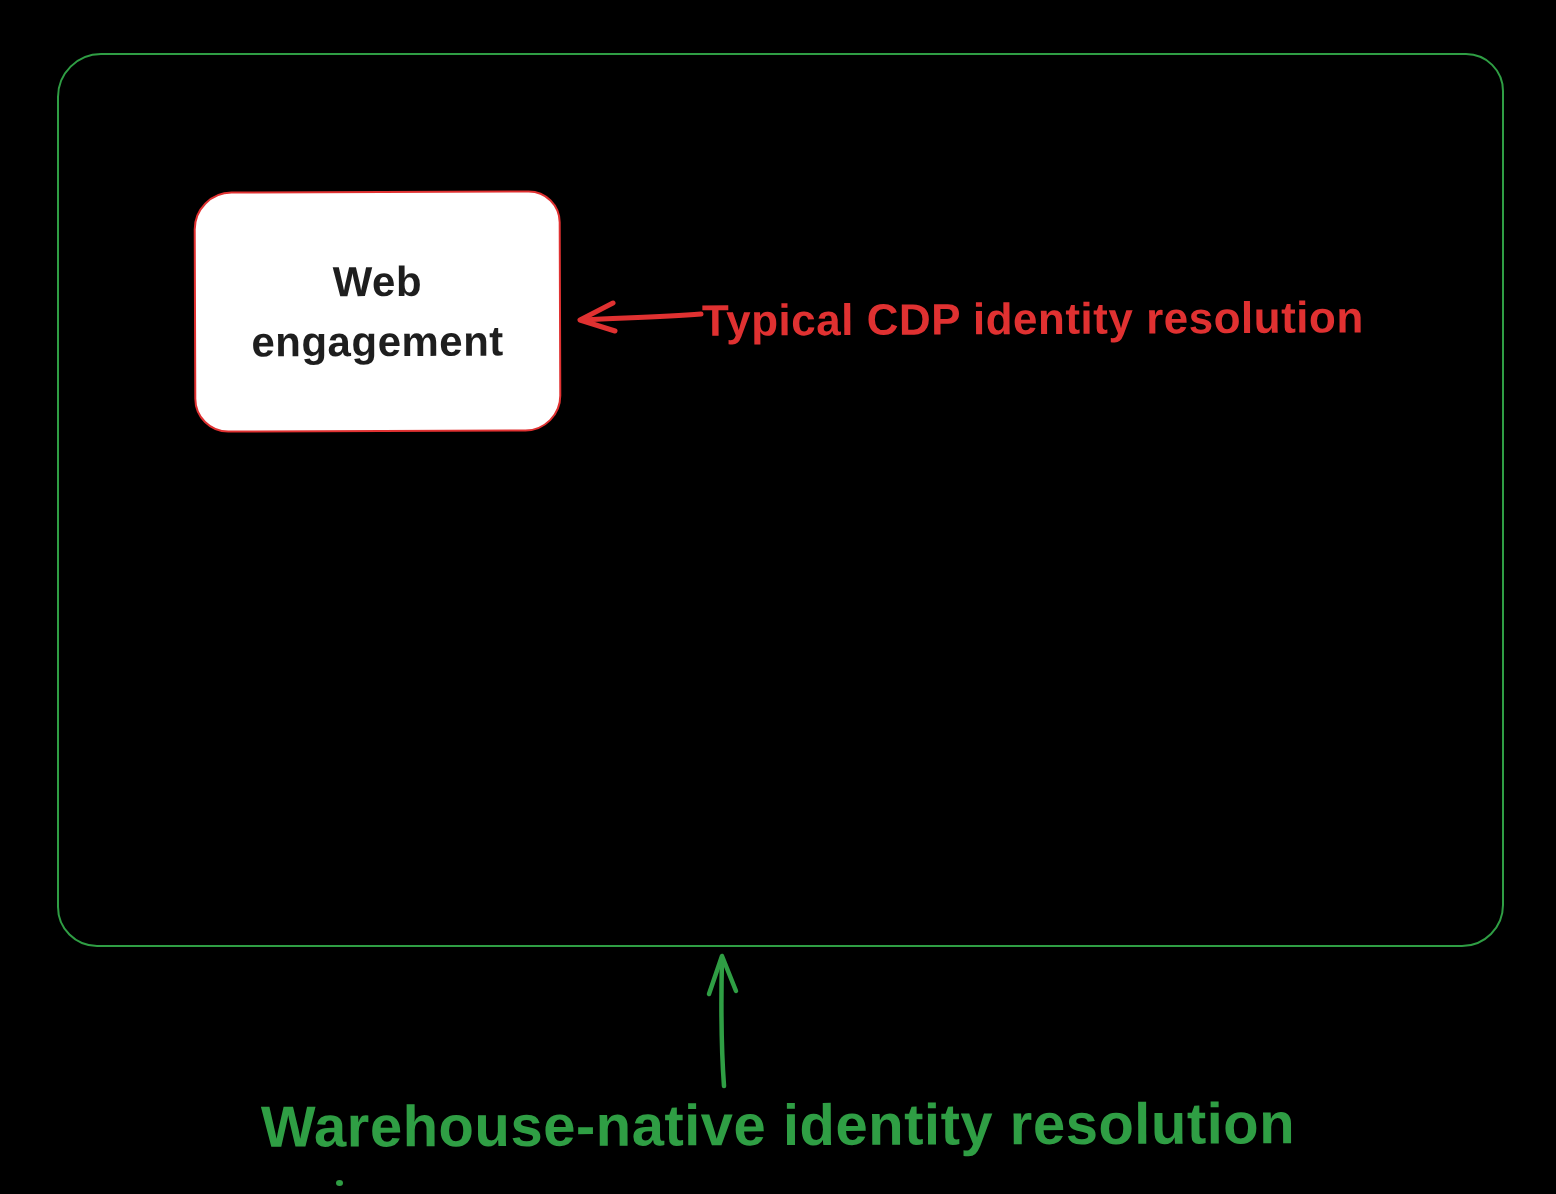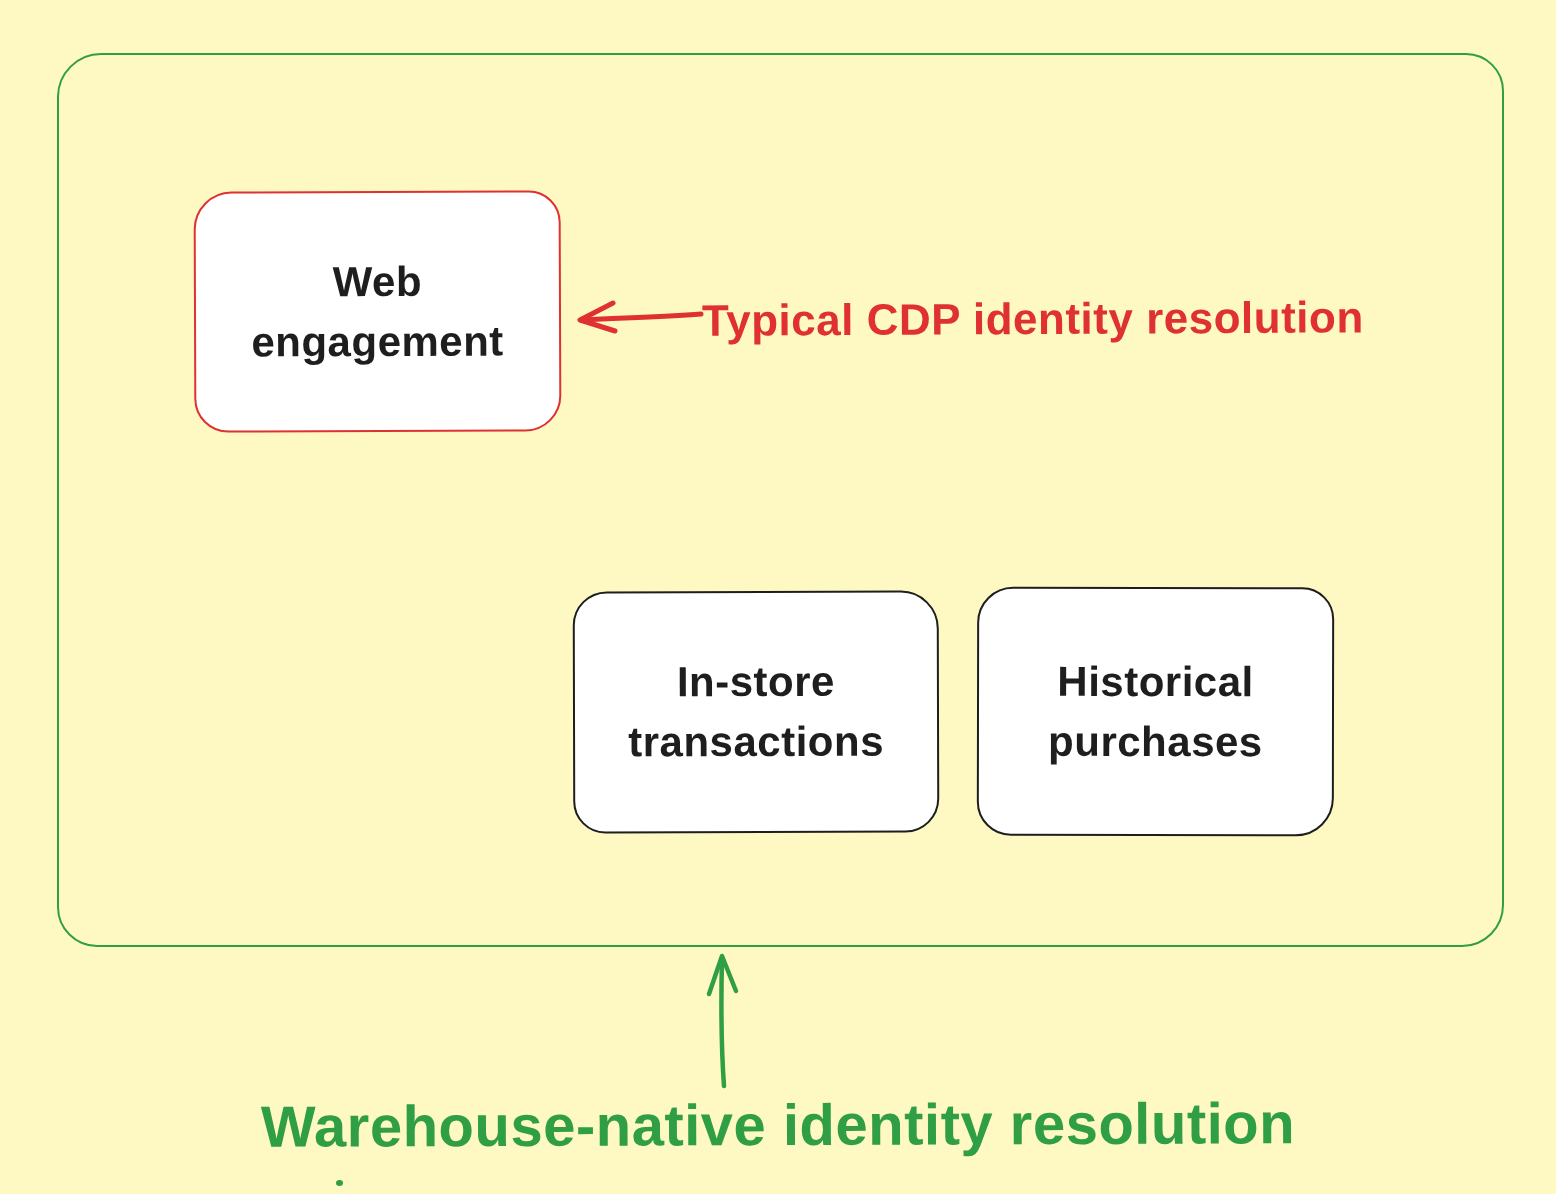--- a/index.html
+++ b/index.html
@@ -4,21 +4,21 @@
 <style>
   html, body {
     margin: 0;
     padding: 0;
     background: #ffffff;
   }
   .canvas {
     position: relative;
     width: 1556px;
     height: 1194px;
-    background: #fef9c3;
+    background: #000000;
     font-family: "Liberation Sans", sans-serif;
     overflow: hidden;
   }
   
   .scope-box {
     position: absolute;
     left: 57px;
     top: 53px;
     width: 1443px;
     height: 890px;
@@ -142,29 +142,21 @@
 <div class="canvas">
 
   <div class="scope-box"></div>
 
   <div class="node node-web">
     <span class="node-label">Web
 engagement</span>
   </div>
 
 
-  <div class="node node-instore">
-    <span class="node-label">In-store
-transactions</span>
-  </div>
 
-  <div class="node node-historical">
-    <span class="node-label">Historical
-purchases</span>
-  </div>
 
   <svg class="overlay" viewBox="0 0 1556 1194">
 
     <g>
       <path class="stroke-red" d="M 701 314 C 662 317 622 318 585 320"></path>
       <path class="stroke-red" d="M 613 303 L 580 320 L 615 331"></path>
     </g>
 
     <g>
       <path class="stroke-green" d="M 724 1086 C 721 1045 721 1000 722 958"></path>

